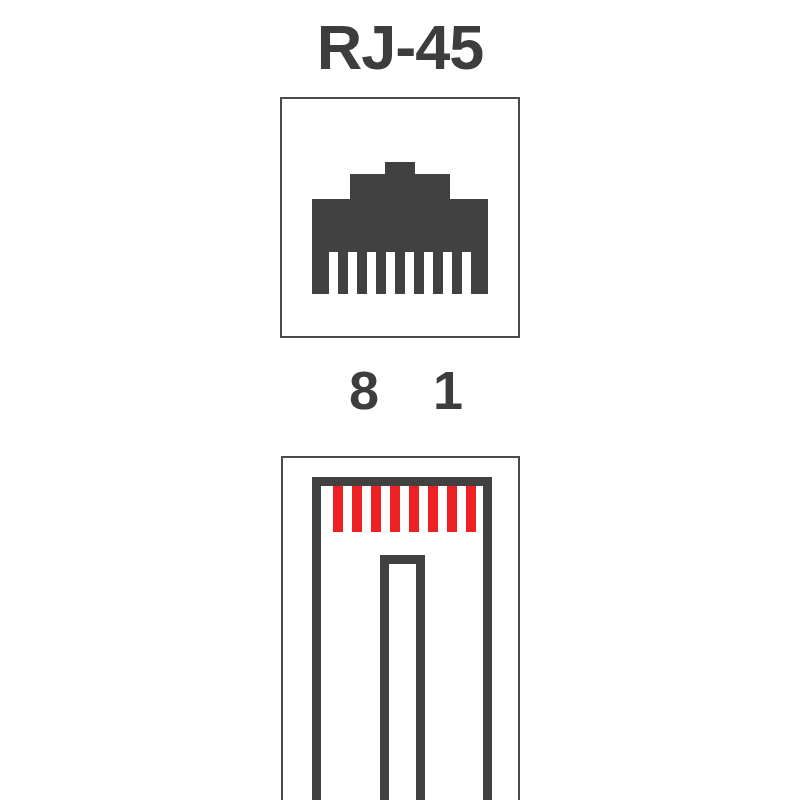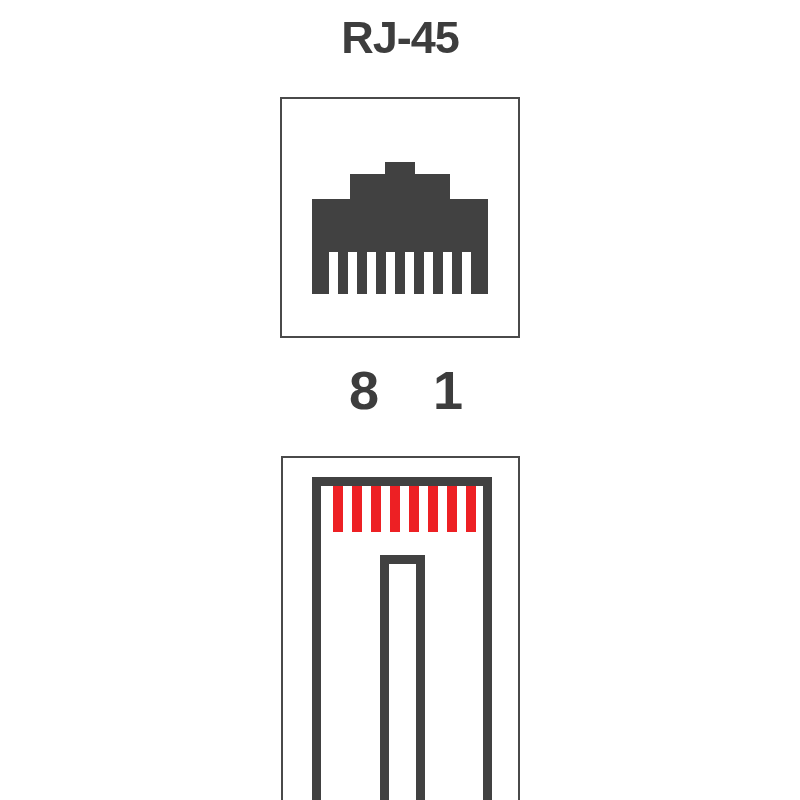--- a/index.html
+++ b/index.html
@@ -20,21 +20,21 @@
   }
 
   
   .title {
     position: absolute;
     left: 0;
     top: 14px;
     width: 800px;
     text-align: center;
     font-family: "Liberation Sans", sans-serif;
-    font-size: 45px;
+    font-size: 63px;
     font-weight: bold;
     letter-spacing: -1px;
     color: #3d3d3d;
     line-height: 1.05;
     user-select: none;
   }
 
   
   .icon-panel {
     position: absolute;

